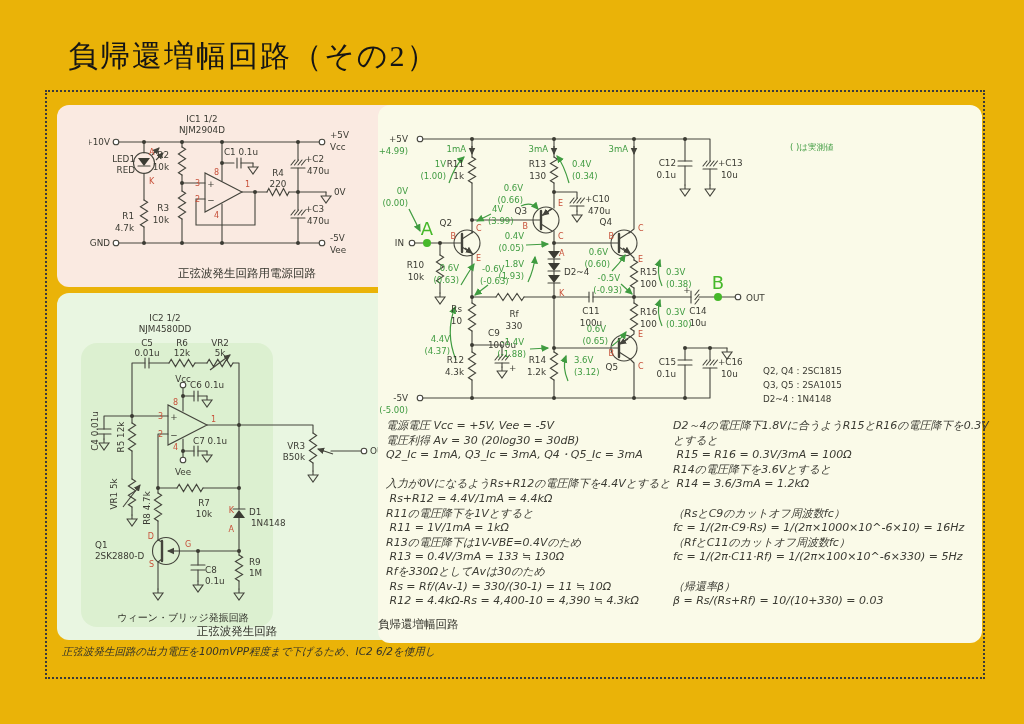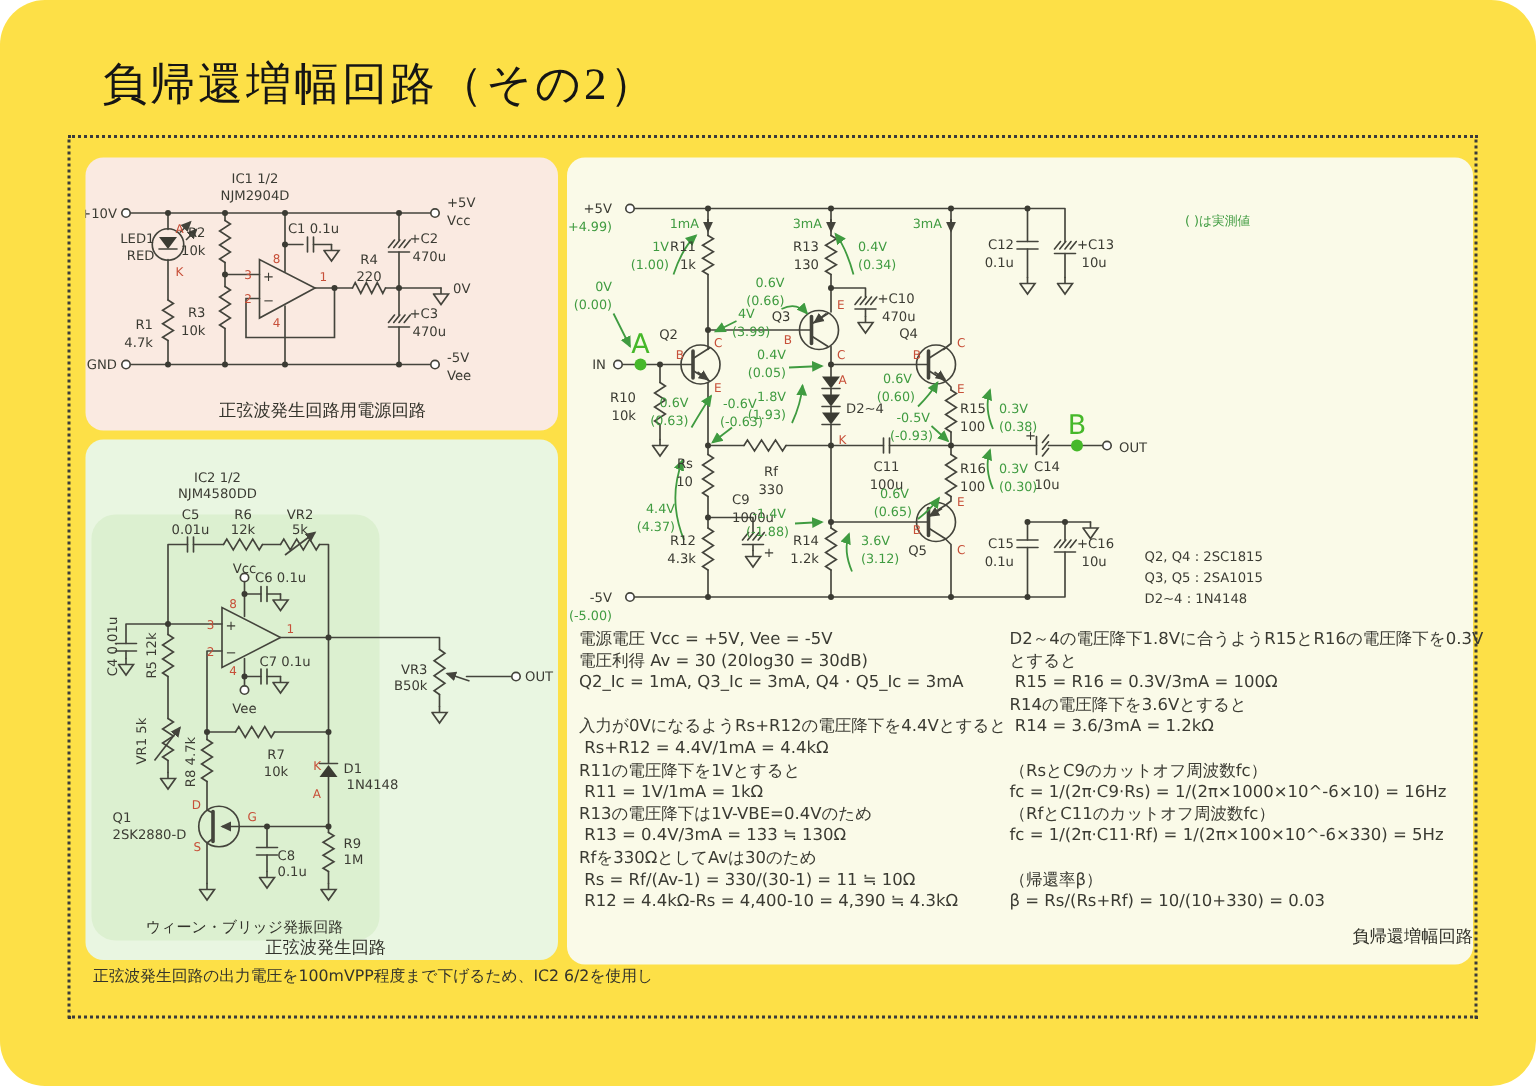--- a/index.html
+++ b/index.html
@@ -1,45 +1,45 @@
 <!DOCTYPE html>
 <html><head>
 <meta charset="utf-8">
 <style>
   html,body{margin:0;padding:0;background:#fff;}
-  #stage{position:relative;width:1024px;height:724px;background:#fde047;overflow:hidden;
-         font-family:"DejaVu Sans","Liberation Sans",sans-serif;border-radius:30px;}
+  #stage{position:relative;width:1024px;height:724px;background:#eab308;overflow:hidden;
+         font-family:"DejaVu Sans","Liberation Sans",sans-serif;}
   .title{position:absolute;left:68px;top:36px;font-family:"Liberation Serif","DejaVu Serif",serif;
          font-size:30px;letter-spacing:2px;color:#151515;}
   .frame{position:absolute;left:45px;top:90px;width:936px;height:585px;border:2px dotted #3a3a3a;}
   .panel{position:absolute;border-radius:12px;}
-  .panel-psu{left:57px;top:105px;width:315px;height:182px;background:#faeae1;}
-  .panel-osc{left:57px;top:293px;width:315px;height:347px;background:#e9f6e1;}
+  .panel-psu{left:57px;top:105px;width:315px;height:182px;background:#faeae1;padding-left:32px;}
+  .panel-osc{left:57px;top:293px;width:315px;height:347px;background:#e9f6e1;padding-left:20px;}
   .panel-amp{left:378px;top:105px;width:604px;height:538px;background:#fafae8;}
   svg{display:block;}
   .w{stroke:#44443c;stroke-width:1.1;fill:none;stroke-linecap:round;}
   .wb{stroke:#44443c;stroke-width:2.4;fill:none;stroke-linecap:round;}
   .wf{fill:#3b3b33;stroke:none;}
   .ka{stroke:#44443c;stroke-width:1.1;fill:none;}
   .ga{stroke:#3f9b40;stroke-width:1.2;fill:none;}
   .tc{stroke:#44443c;stroke-width:1.1;fill:#ffffff;}
   .jd{fill:#3b3b33;stroke:none;}
   .gd{fill:#46b82a;stroke:none;}
   .inner{fill:#dcf0d0;}
   text{font-family:"DejaVu Sans","Liberation Sans",sans-serif;}
   .t-k{font-size:8.8px;fill:#3b3b33;}
   .t-vt{font-size:8.8px;fill:#3b3b33;}
   .t-r{font-size:8px;fill:#c75039;}
   .t-g{font-size:8.5px;fill:#3f9b40;}
   .t-gb{font-size:18px;fill:#46b82a;}
   .t-cap{font-size:11.5px;fill:#33332b;}
   .t-capS{font-size:10px;fill:#33332b;}
   .calc{position:absolute;font-size:11px;line-height:14.6px;color:#3b3b33;white-space:pre;}
-  .calc-line{min-height:14.6px;}
-  .amp-caption{position:absolute;left:0;top:512px;width:100%;text-align:right;
+  .calc-line{min-height:14.6px;font-style:italic;}
+  .amp-caption{position:absolute;left:0;top:512px;width:100%;text-align:left;
                font-size:11.5px;color:#33332b;}
   .note{position:absolute;left:62px;top:644px;font-size:10.5px;line-height:15.5px;color:#33332b;white-space:pre;}
 </style>
 </head>
 <body>
 
 <div id="stage">
 
   <div class="title">負帰還増幅回路（その2）</div>
   <div class="frame"></div>

